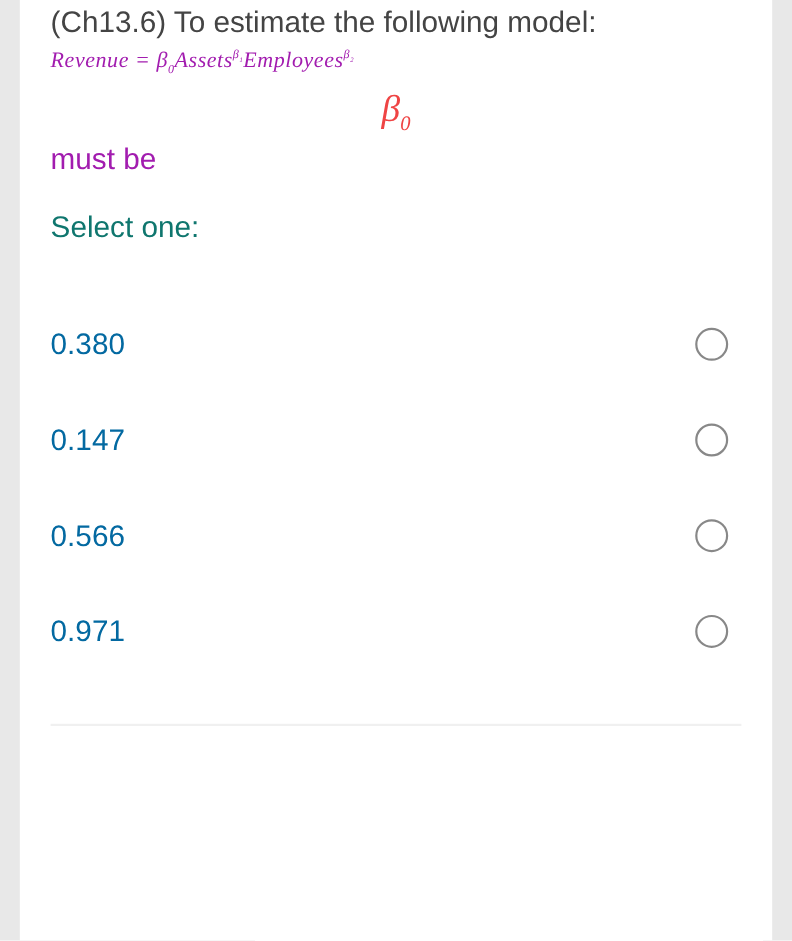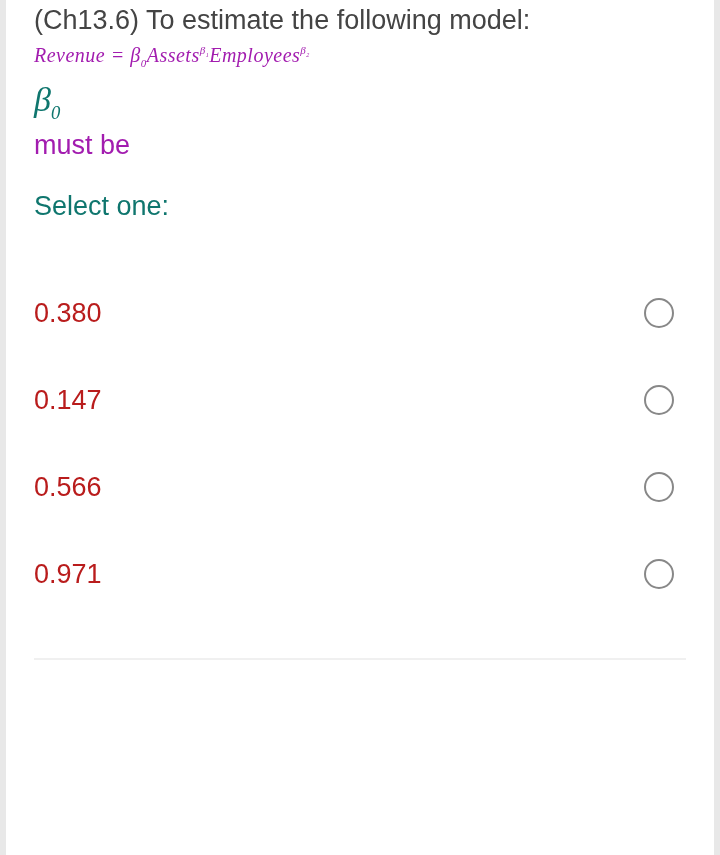--- a/index.html
+++ b/index.html
@@ -9,21 +9,21 @@
     }
     body {
       font-family: Arial, Helvetica, sans-serif;
       background: #e8e8e8;
       width: 720px;
       height: 855px;
       overflow: hidden;
     }
     .card {
       background: #fff;
-      margin: 0 6px;
+      margin: 0 18px;
       padding: 0 28px 20px 28px;
       height: 100%;
     }
     .question-text {
       font-size: 27px;
       color: #444;
       line-height: 1.25;
       padding-top: 4px;
     }
     .equation {
@@ -39,22 +39,23 @@
       vertical-align: sub;
     }
     .equation .sup {
       font-size: 0.55em;
       vertical-align: super;
     }
     .beta0 {
       font-family: 'Times New Roman', serif;
       font-style: italic;
       font-size: 34px;
-      color: #0f766e;
+      color: #ef4444;
       margin: 12px 0 6px 0;
+      text-align: center;
     }
     .beta0 .sub {
       font-size: 0.55em;
       vertical-align: sub;
     }
     .must-be {
       font-size: 27px;
       color: #a21caf;
       margin-top: 2px;
     }
@@ -69,21 +70,21 @@
     }
     .option {
       display: flex;
       align-items: center;
       justify-content: space-between;
       padding: 28px 12px 28px 0;
       cursor: pointer;
     }
     .option-label {
       font-size: 27px;
-      color: #b91c1c;
+      color: #0369a1;
     }
     .radio {
       width: 30px;
       height: 30px;
       border: 2.5px solid #888;
       border-radius: 50%;
       background: #fff;
       flex-shrink: 0;
     }
     .divider {

